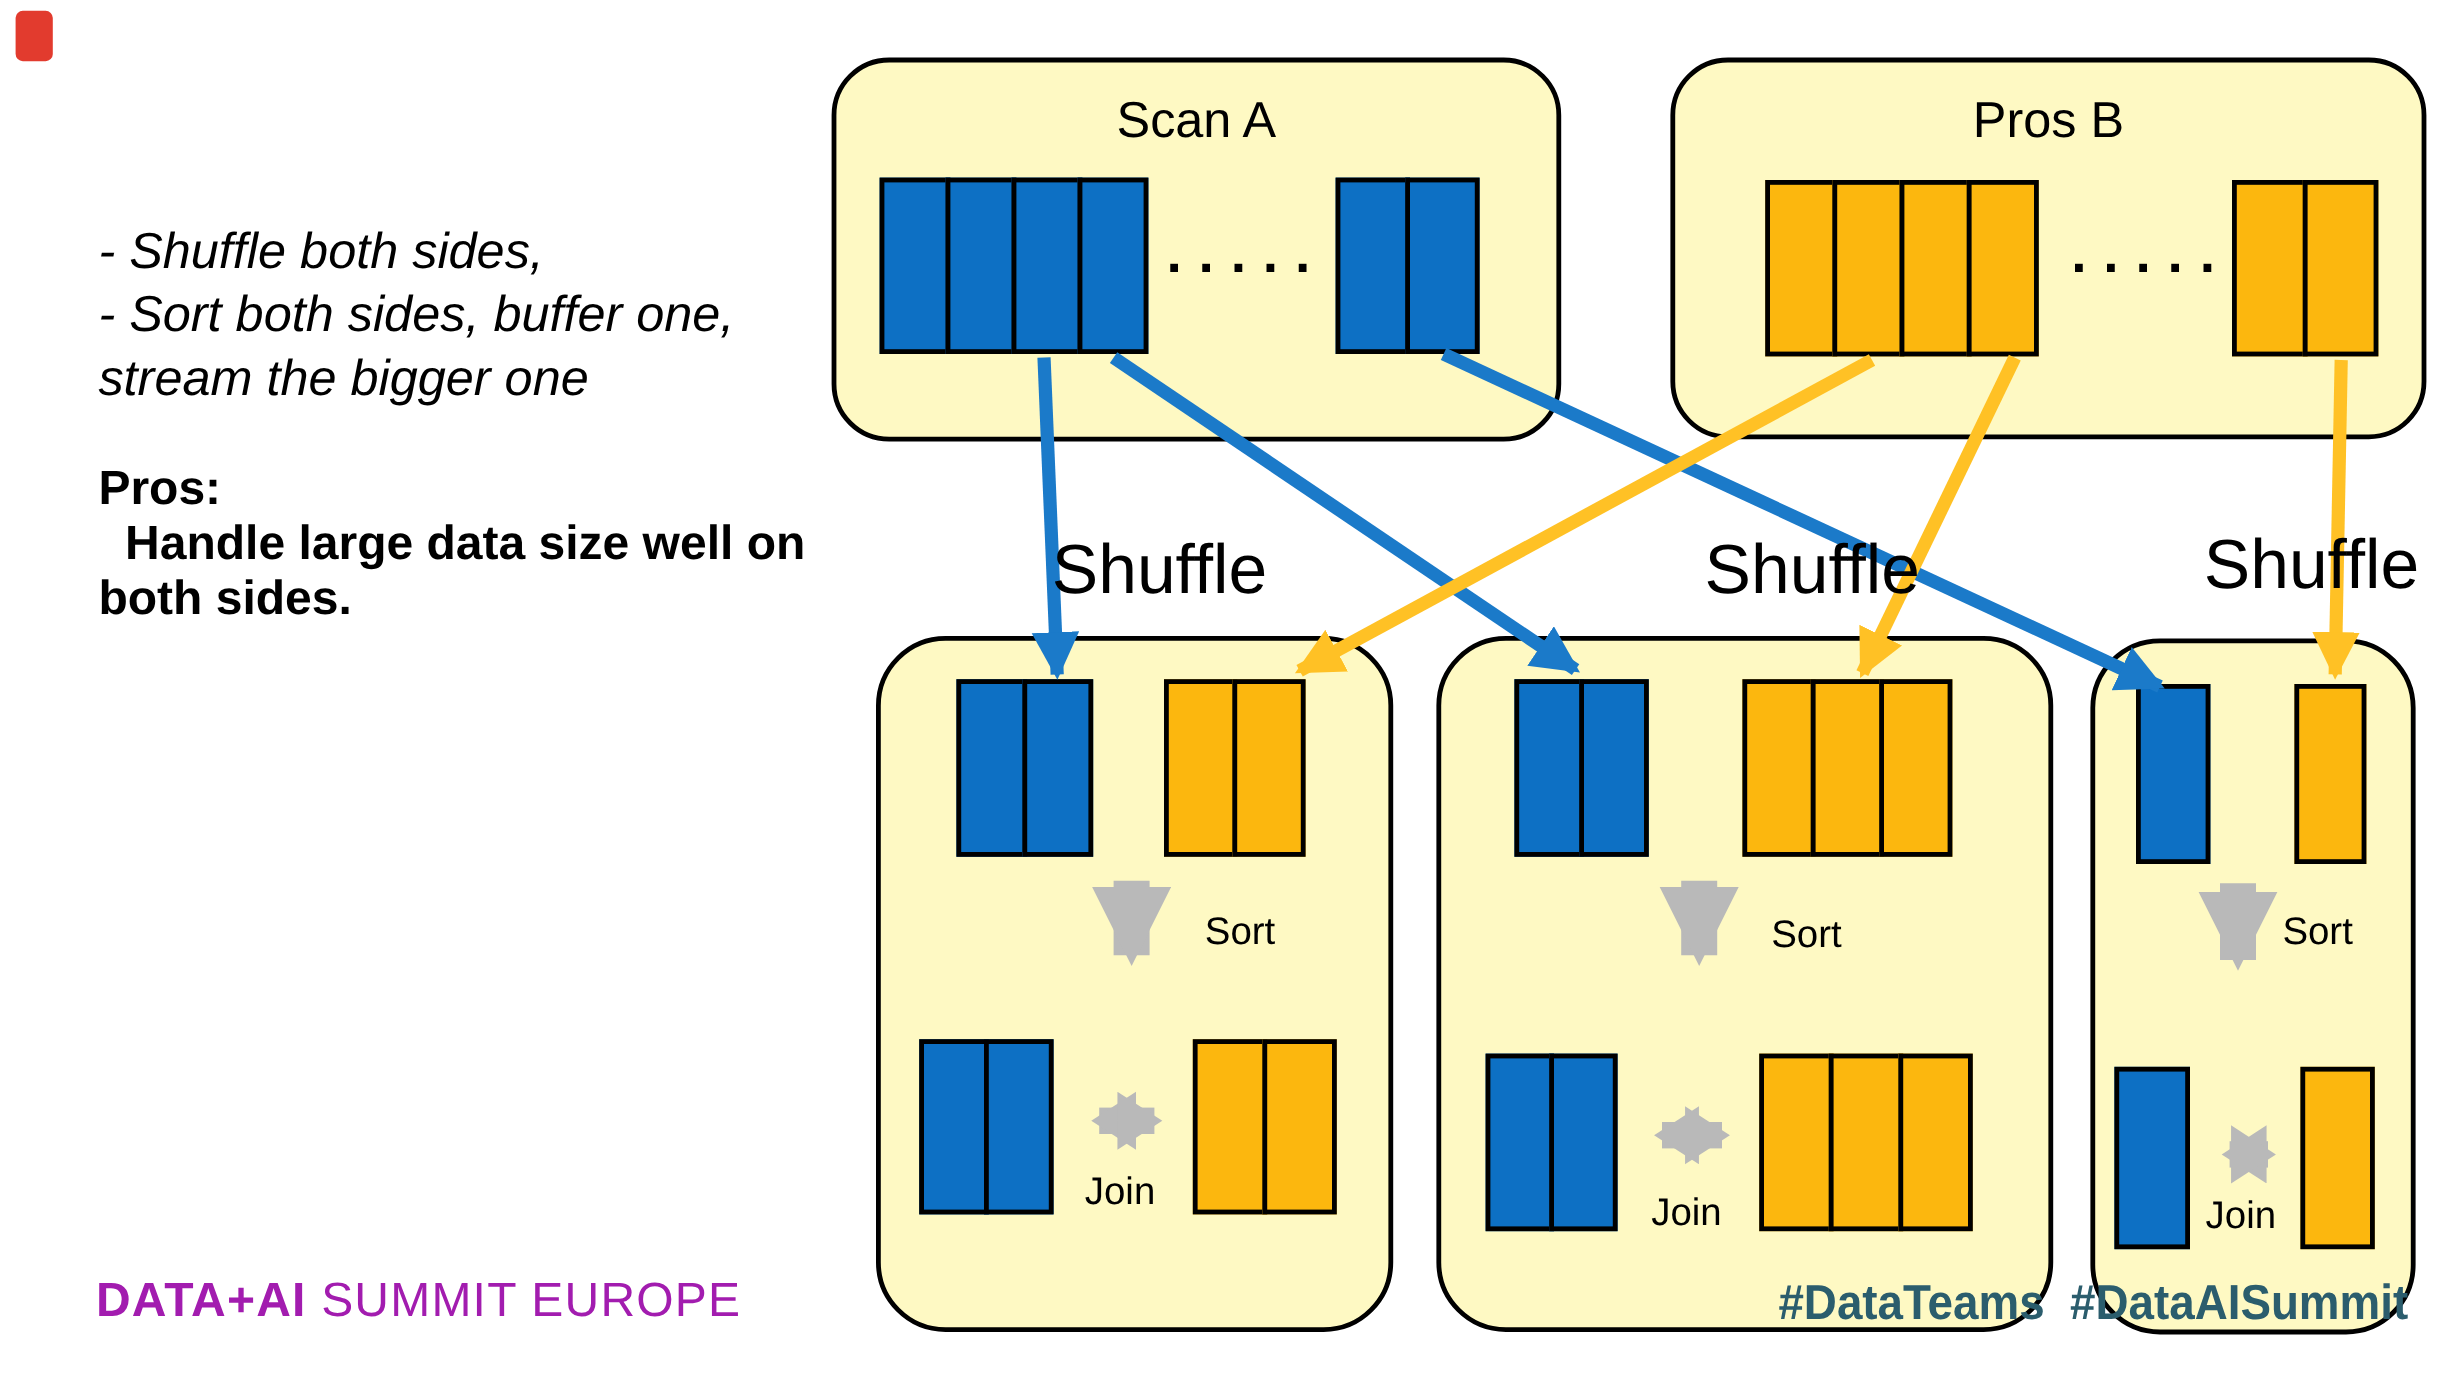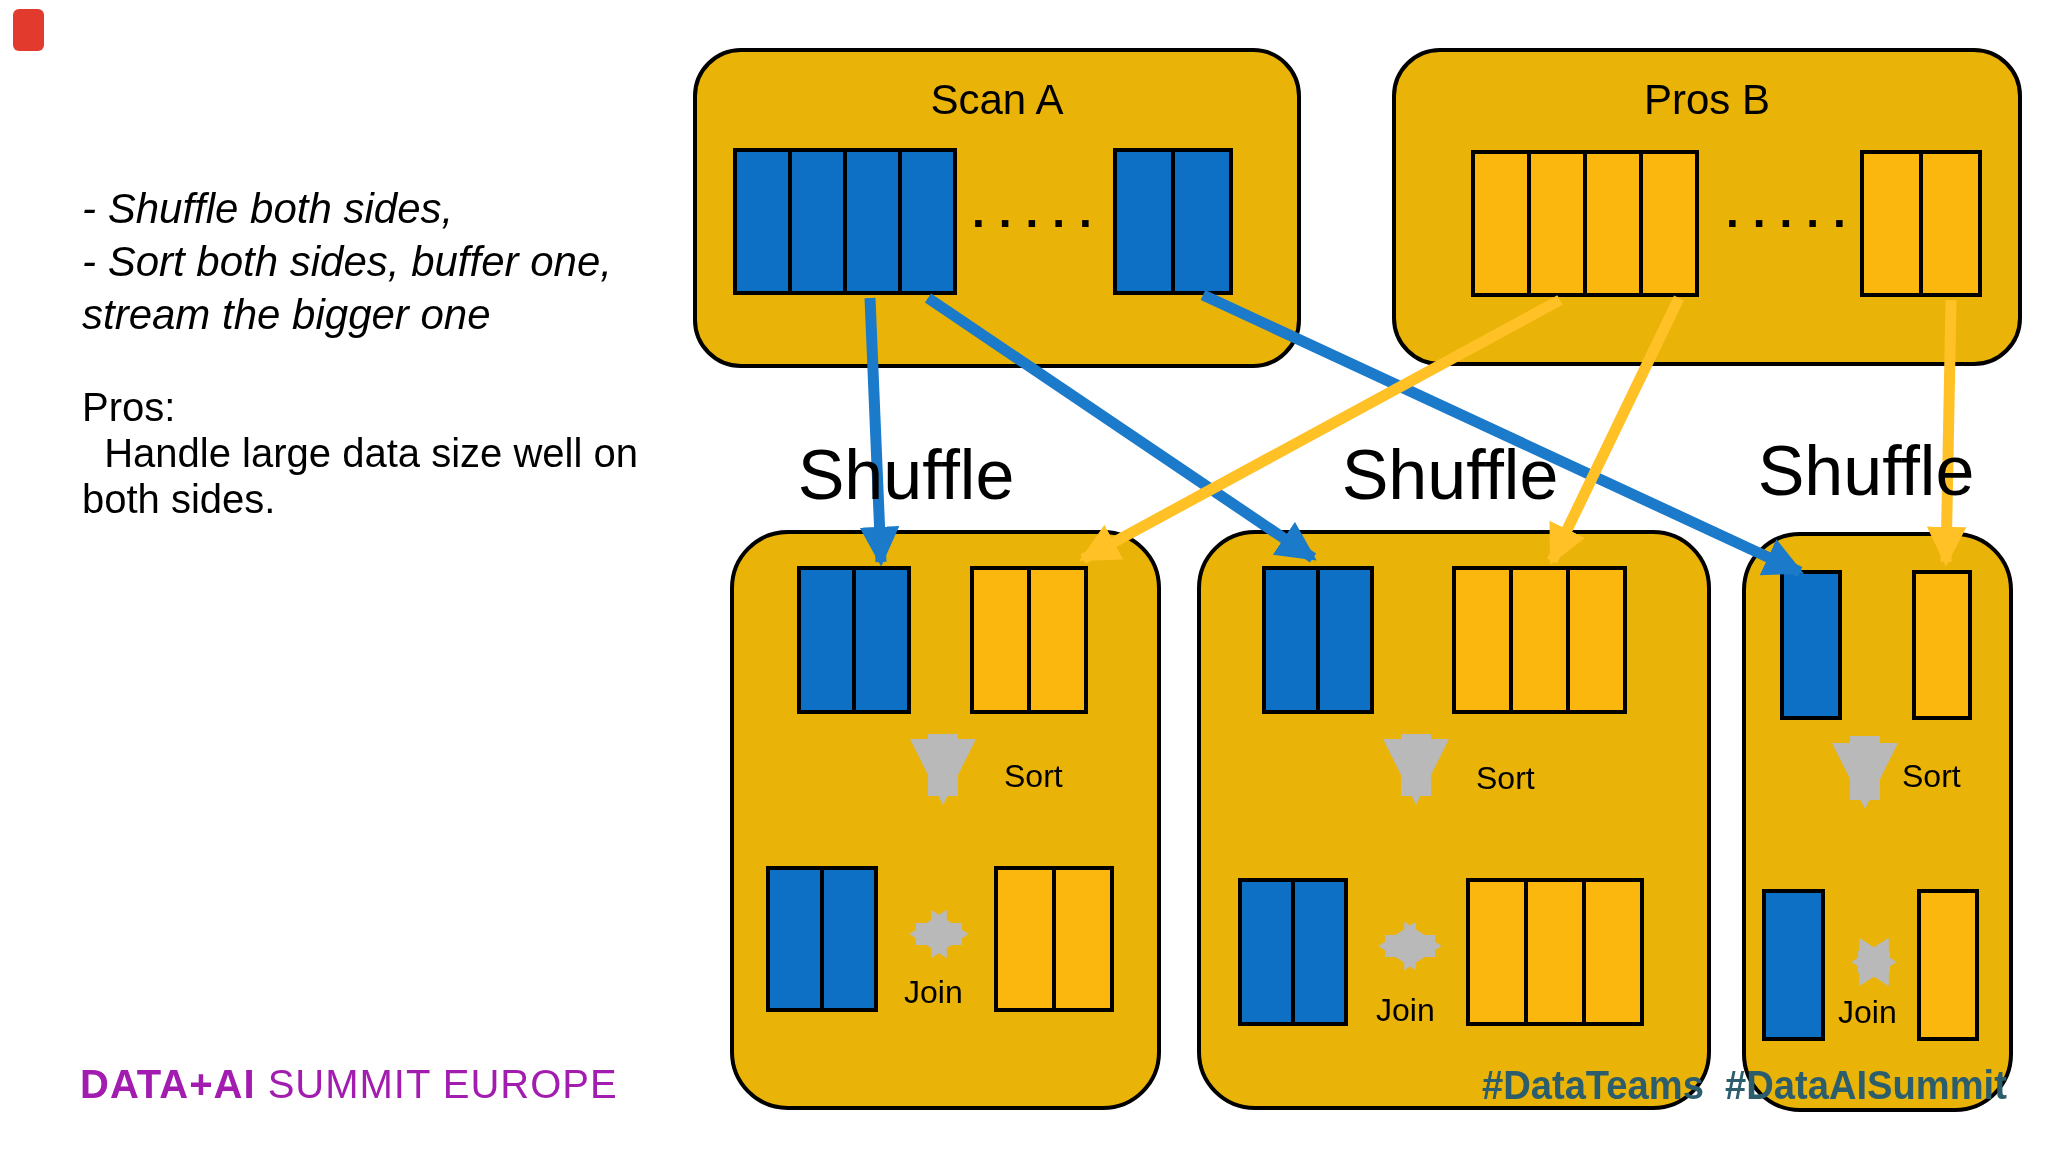--- a/index.html
+++ b/index.html
@@ -3,51 +3,51 @@
 <meta charset="utf-8">
 <style>
   html,body{margin:0;padding:0;background:#ffffff;}
   .slide{position:relative;width:2048px;height:1152px;background:#ffffff;overflow:hidden;
          font-family:"Liberation Sans",sans-serif;color:#000;}
   
   .page-title{position:absolute;left:88px;top:80px;font-size:58px;line-height:66px;}
   .text-block{position:absolute;left:82px;font-size:42px;line-height:53px;white-space:pre-wrap;}
   .pc-block{position:absolute;left:82px;font-size:40px;line-height:46px;white-space:pre-wrap;}
   
-  .box{position:absolute;border:4px solid #000;background:#eab308;z-index:1;}
+  .box{position:absolute;border:4px solid #000;background:#fef9c3;z-index:1;}
   .scan-box{border-radius:48px;}
   .shuffle-box{border-radius:58px;}
   .scan-title{position:absolute;left:0;width:100%;top:24px;text-align:center;font-size:42px;}
   
   .pgroup{position:absolute;display:flex;z-index:2;}
   .cell{box-sizing:border-box;border:4px solid #000;width:var(--cw);height:var(--ch);flex:none;}
   .cell + .cell{margin-left:-4px;}
   .dots{position:absolute;z-index:2;font-size:46px;font-weight:bold;letter-spacing:14px;line-height:50px;}
   
-  .shuffle-label{position:absolute;width:300px;text-align:center;font-size:70px;line-height:62px;z-index:10;}
+  .shuffle-label{position:absolute;width:300px;text-align:right;font-size:58px;line-height:62px;z-index:10;}
   .small-label{position:absolute;font-size:32px;line-height:36px;z-index:10;}
   .overlay{position:absolute;left:0;top:0;z-index:5;pointer-events:none;}
   
   .logo{position:absolute;left:80px;top:1062px;font-size:40px;letter-spacing:1px;z-index:10;}
   .logo .bold{font-weight:700;}
   .hashtags{position:absolute;left:1482px;top:1062px;font-size:41px;font-weight:700;white-space:pre;
             transform:scaleX(.93);transform-origin:left top;z-index:10;}
   .red-ind{position:absolute;left:13px;top:9px;width:31px;height:42px;border-radius:6px;z-index:20;}
 </style>
 </head>
 <body>
 
 <div class="slide">
 
   <div class="red-ind" style="background: rgb(226, 59, 46);"></div>
 
   <div class="text-block" style="top:182px;font-style:italic;">- Shuffle both sides,
 - Sort both sides, buffer one,
 stream the bigger one</div>
-  <div class="pc-block" style="top:384px;">Pros:
+  <div class="pc-block" style="top:384px;font-weight:bold;">Pros:
   Handle large data size well on
 both sides.</div>
 
   <div class="box scan-box" style="left:693px;top:48px;width:600px;height:312px;">
     <div class="scan-title">Scan A</div>
   </div>
   <div class="pgroup" style="left:733px;top:148px;--cw:59px;--ch:147px;">
       <div class="cell" style="background: rgb(13, 112, 196);"></div>
       <div class="cell" style="background: rgb(13, 112, 196);"></div>
       <div class="cell" style="background: rgb(13, 112, 196);"></div>

